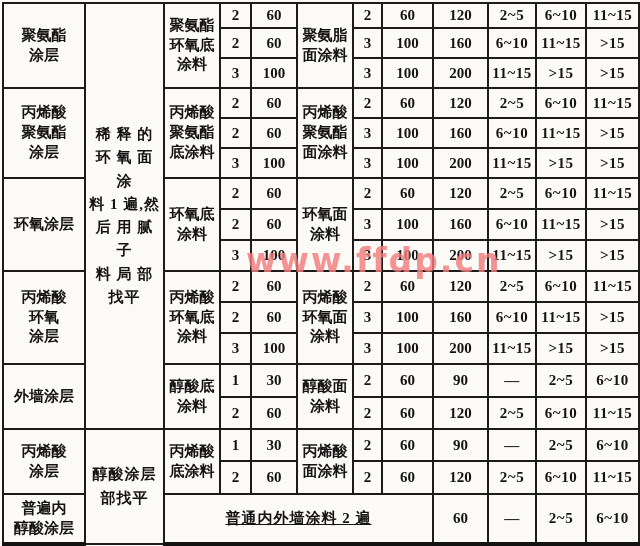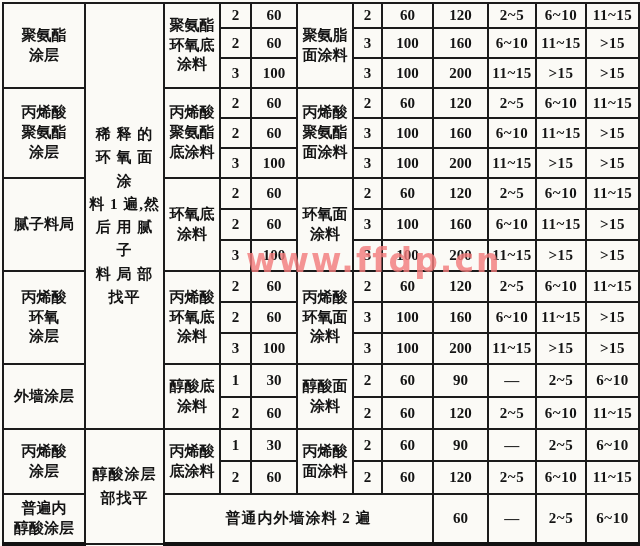--- a/index.html
+++ b/index.html
@@ -25,21 +25,21 @@
     vertical-align:middle;
     font-size:15px;
     font-weight:700;
     overflow:hidden;
   }
   tr.last-row td{border-bottom:4px solid #121212;}
   td.ml{white-space:pre-line;line-height:1.32;font-size:13.5px;}
   td.note{white-space:pre-line;line-height:1.55;font-size:13px;letter-spacing:1px;margin-left:24px;}
   td.rng{font-size:13.5px;letter-spacing:0.5px;}
   td.num{font-size:15px;}
-  td.merged-label{font-size:14px;letter-spacing:1px;}
+  td.merged-label{font-size:14px;letter-spacing:1px;text-decoration:underline;}
   .r25{height:25px}.r30{height:30px}.r31{height:31px}
   .r32{height:32px}.r33{height:33px}.r50{height:50px}
   .watermark{
     position:absolute;
     left:246px;top:241px;
     font-family:"DejaVu Sans","Liberation Sans",sans-serif;
     font-weight:bold;
     font-size:33px;
     letter-spacing:2px;
     color:rgba(242,125,125,0.82);
@@ -149,21 +149,21 @@
       <td class="num">100</td>
       <td class="num">3</td>
       <td class="num">100</td>
       <td class="num">200</td>
       <td class="rng">11~15</td>
       <td class="rng">&gt;15</td>
       <td class="rng">&gt;15</td>
     </tr>
 
     <tr class="r31">
-      <td rowspan="3" class="ml">腻子料局</td>
+      <td rowspan="3" class="ml">环氧涂层</td>
       <td rowspan="3" class="ml">环氧底
 涂料</td>
       <td class="num">2</td>
       <td class="num">60</td>
       <td rowspan="3" class="ml">环氧面
 涂料</td>
       <td class="num">2</td>
       <td class="num">60</td>
       <td class="num">120</td>
       <td class="rng">2~5</td>

